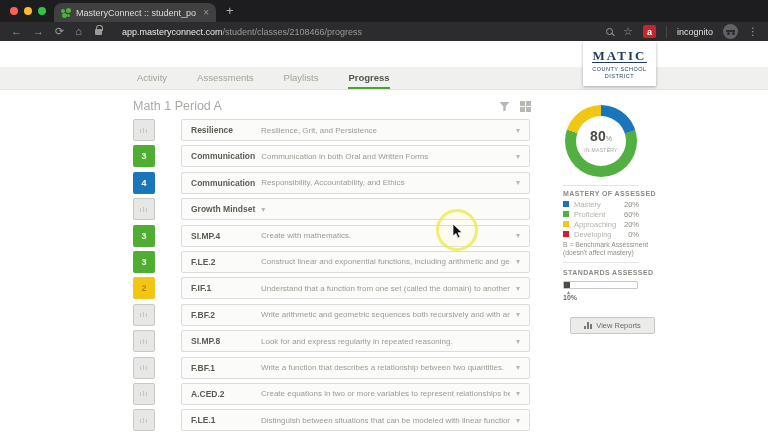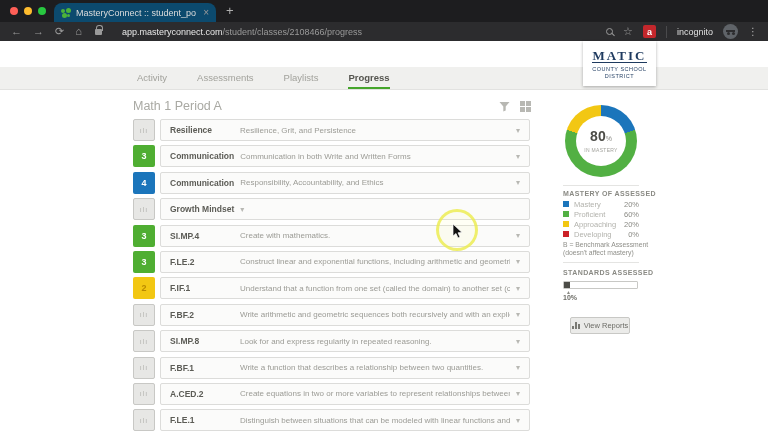--- a/index.html
+++ b/index.html
@@ -5,21 +5,21 @@
   * { margin:0; padding:0; box-sizing:border-box; }
   html,body { width:768px; height:432px; overflow:hidden; }
   body { font-family:"Liberation Sans","DejaVu Sans",sans-serif; background:#fff; position:relative; }
   #screen { position:absolute; inset:0; width:768px; height:432px; background:#fff; }
 
   
   .tabbar { position:absolute; left:0; top:0; width:768px; height:22px; background:#1d1d1f; }
   .traffic { position:absolute; left:10px; top:7px; display:flex; gap:6px; }
   .traffic i { width:8px; height:8px; border-radius:50%; display:block; }
   .t-red{background:#ff5f57}.t-yellow{background:#febc2e}.t-green{background:#28c840}
-  .tab { position:absolute; left:54px; top:3px; width:162px; height:19px; background:#0c4a6e;
+  .tab { position:absolute; left:54px; top:3px; width:162px; height:19px; background:#404040;
          border-radius:8px 8px 0 0; display:flex; align-items:center; padding:0 7px; gap:5px; }
   .favicon { width:10px; height:10px; position:relative; flex:none; }
   .favicon i{ position:absolute; border-radius:50%; background:#4db33a; }
   .favicon i:nth-child(1){ width:4px;height:4px;left:0;top:1px; }
   .favicon i:nth-child(2){ width:5px;height:5px;right:0;top:0; }
   .favicon i:nth-child(3){ width:5px;height:5px;left:1px;bottom:0; }
   .favicon i:nth-child(4){ width:3px;height:3px;right:1px;bottom:1px; }
   .tab-title { font-size:9px; color:#dcdcdc; white-space:nowrap; overflow:hidden; flex:1; }
   .tab-close { font-size:10px; color:#9a9a9a; flex:none; cursor:default; }
   .newtab { position:absolute; left:226px; top:3px; font-size:13px; color:#b0b0b0; }
@@ -73,21 +73,21 @@
              border-bottom:1px solid #e2e2e0; display:flex; align-items:stretch; padding-left:137px; gap:30px; }
   .stab { font-size:9.5px; color:#a2a29c; display:flex; align-items:center; border-bottom:2px solid transparent; }
   .stab.active { color:#55554f; font-weight:bold; border-bottom-color:#45a52b; }
 
   
   .page-title { position:absolute; left:133px; top:99px; font-size:12.5px; color:#a9a9a3; }
   .hdr-icons { position:absolute; left:499px; top:101px; display:flex; gap:10px; }
   .hdr-icons svg { display:block; }
 
   .slist { position:absolute; left:133px; top:119px; width:397px; }
-  .srow { display:flex; height:22px; margin-bottom:4.4px; }
+  .srow { display:flex; height:22px; margin-bottom:4.4px;gap:21px; }
   .badge { width:22px; height:22px; flex:none; border-radius:2px; margin-right:5px;
            display:flex; align-items:center; justify-content:center;
            font-size:9px; font-weight:bold; color:#fff; }
   .badge.gray { background:#e7e7e5; border:1px solid #c8c8c5; color:#b4b4b0; font-size:7px; font-weight:normal; letter-spacing:1px; }
   .badge.yellow { color:#b98a00; }
   .rbox { flex:1; background:#fbfbfa; border:1px solid #dcdcda; border-radius:2px;
           display:flex; align-items:center; padding:0 9px; overflow:hidden; }
   .code { font-size:8.5px; font-weight:bold; color:#5c5c56; min-width:64px; flex:none; }
   .desc { font-size:8px; color:#9b9b95; margin-left:6px; white-space:nowrap; overflow:hidden; flex:1; }
   .chev { margin-left:6px; color:#b8b8b3; font-size:8px; flex:none; }
@@ -115,21 +115,21 @@
   .leg-val { font-size:7.5px; color:#8a8a84; }
 
   .bench-note { position:absolute; left:563px; top:241px; font-size:6.8px; color:#8f8f89; line-height:8px; }
 
   .sa-bar { position:absolute; left:563px; top:281px; width:75px; height:8px; background:#fff;
             border:1px solid #c8c8c5; border-radius:1px; }
   .sa-fill { height:100%; background:#4c4c47; }
   .sa-marker { position:absolute; left:566px; top:289px; font-size:5px; color:#8a8a84; }
   .sa-pct { position:absolute; left:563px; top:294px; font-size:7px; font-weight:bold; color:#6c6c66; }
 
-  .vr-btn { position:absolute; left:570px; top:317px; width:60px; height:17px; background:#ebebe9;
+  .vr-btn { position:absolute; left:570px; top:317px; width:85px; height:17px; background:#ebebe9;
             border:1px solid #c8c8c5; border-radius:2px; display:flex; align-items:center; justify-content:center; gap:4px; }
   .vr-ic { display:flex; align-items:flex-end; gap:1px; height:7px; }
   .vr-ic i { width:2px; background:#7a7a74; display:block; }
   .vr-ic i:nth-child(1){height:3px}.vr-ic i:nth-child(2){height:7px}.vr-ic i:nth-child(3){height:5px}
   .vr-lbl { font-size:7.5px; color:#6c6c66; }
 
   
   .wm { position:absolute; left:2px; top:397px; z-index:10; }
   .wm-rec { font-size:6.5px; font-weight:bold; color:#c2c2c0; letter-spacing:.8px;
             text-shadow:0 1px 0 #fff; }
@@ -216,21 +216,21 @@
         <div class="rbox">
           <span class="code">Resilience</span>
           <span class="desc">Resilience, Grit, and Persistence</span>
           <span class="chev">▾</span>
         </div>
       </div>
       <div class="srow">
         <div class="badge green" style="background: rgb(79, 174, 50);">3</div>
         <div class="rbox">
           <span class="code">Communication</span>
-          <span class="desc">Communication in both Write and Written Forms</span>
+          <span class="desc">Communication in both Oral and Written Forms</span>
           <span class="chev">▾</span>
         </div>
       </div>
       <div class="srow">
         <div class="badge blue" style="background: rgb(27, 117, 187);">4</div>
         <div class="rbox">
           <span class="code">Communication</span>
           <span class="desc">Responsibility, Accountability, and Ethics</span>
           <span class="chev">▾</span>
         </div>

